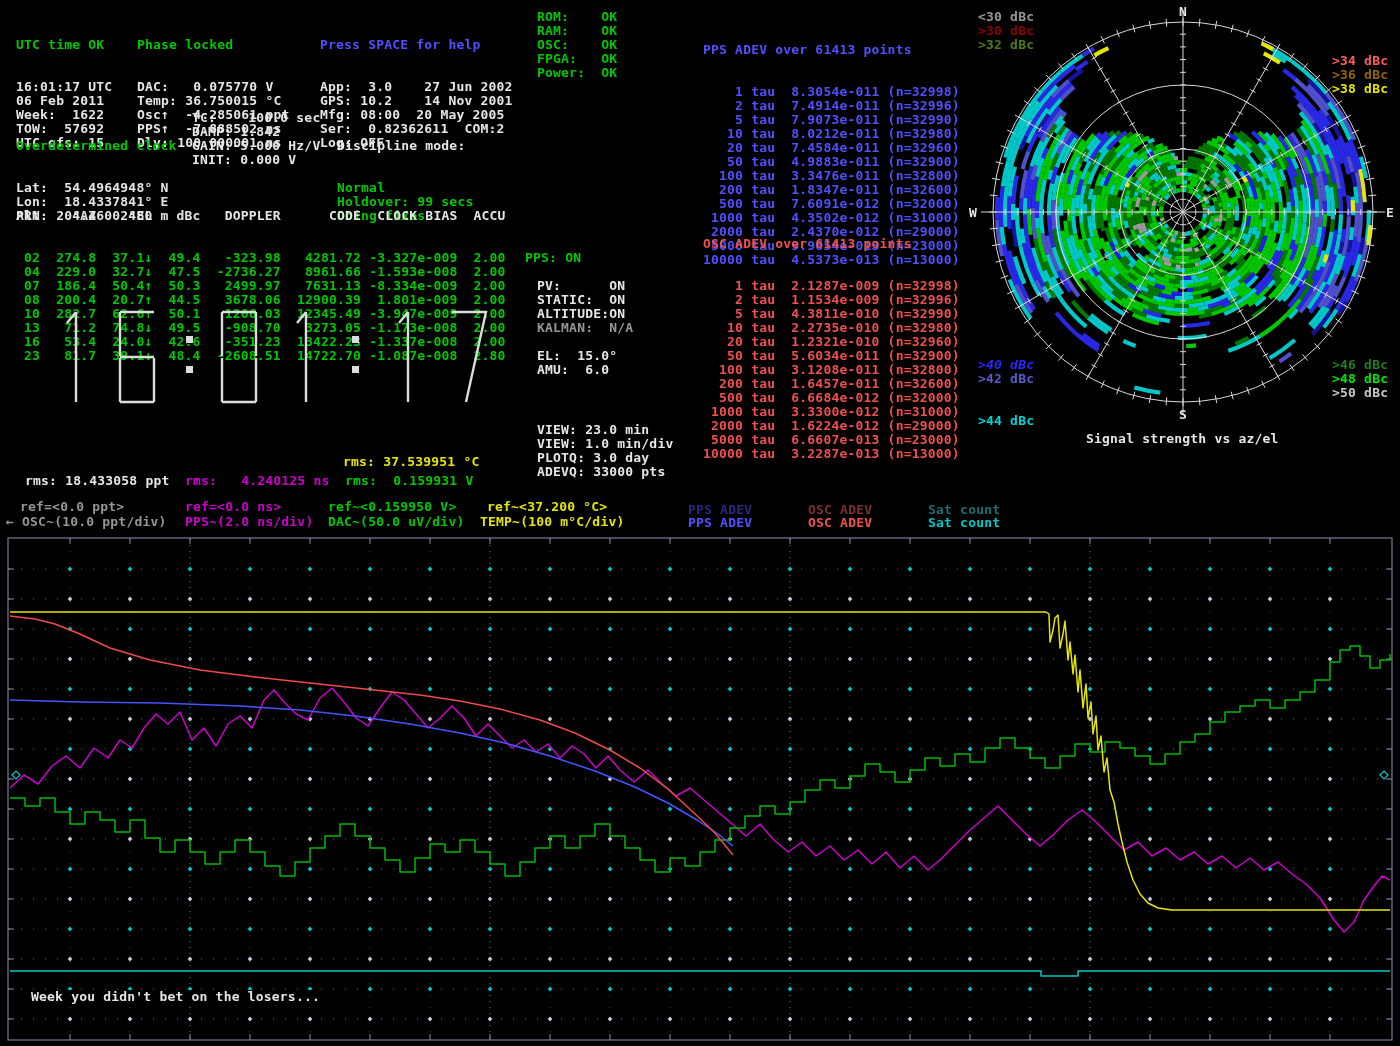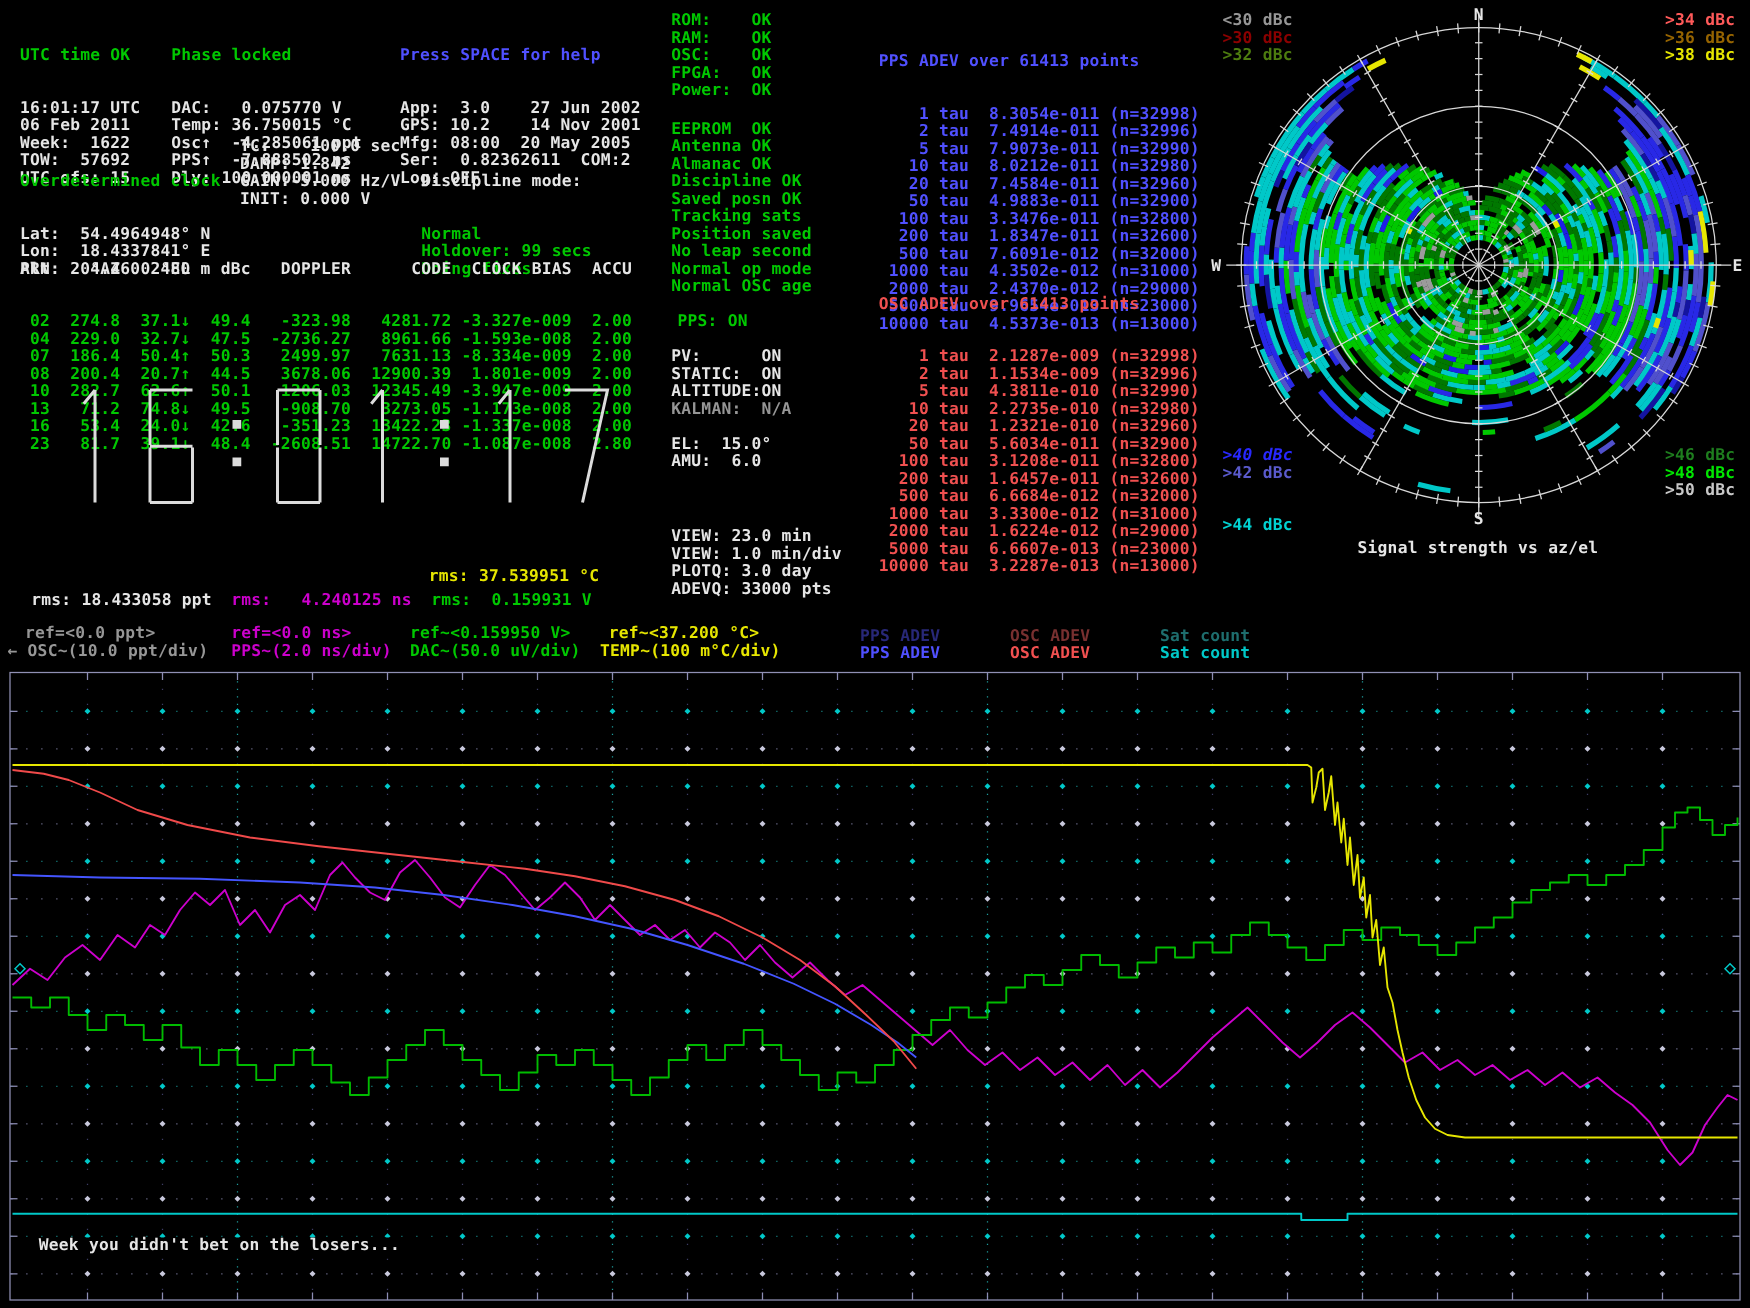--- a/index.html
+++ b/index.html
@@ -37,41 +37,40 @@
     <div class="c-green">Phase locked</div>
     <div class="c-white"><div>DAC:   0.075770 V</div><div>Temp: 36.750015 °C</div><div>Osc↑  -4.285061 ppt</div><div>PPS↑  -7.888502 ns</div><div>Dly: 100.000001 ns</div></div>
   </div>
 
   <div class="abs" style="left:320px;top:10px">
     <div class="c-blue">Press SPACE for help</div>
     <div class="c-white"><div>App:  3.0    27 Jun 2002</div><div>GPS: 10.2    14 Nov 2001</div><div>Mfg: 08:00  20 May 2005</div><div>Ser:  0.82362611  COM:2</div><div>Log: OFF</div></div>
   </div>
 
   <div class="abs c-green" style="left:537px;top:10px"><div>ROM:    OK</div><div>RAM:    OK</div><div>OSC:    OK</div><div>FPGA:   OK</div><div>Power:  OK</div></div>
-  <div class="abs c-green" style="left:537px;top:97px"><div>EEPROM  OK</div><div>Antenna OK</div><div>Almanac OK</div><div>Discipline OK</div><div>Saved posn OK</div><div>Tracking sats</div><div>Position saved</div><div>No leap second</div><div>Normal op mode</div><div>Normal OSC age</div></div>
 
   <div class="abs" style="left:16px;top:111px">
     <div class="c-green">Overdetermined clock</div>
     <div class="c-white"><div>Lat:  54.4964948° N</div><div>Lon:  18.4337841° E</div><div>Alt: 204.46002480 m</div></div>
   </div>
 
   <div class="abs c-white" style="left:192px;top:111px"><div>TC:    100.0 sec</div><div>DAMP: 1.842</div><div>GAIN:-5.000 Hz/V</div><div>INIT: 0.000 V</div></div>
 
   <div class="abs" style="left:337px;top:111px">
     <div class="c-white">Discipline mode:</div>
     <div class="c-green"><div>Normal</div><div>Holdover: 99 secs</div><div>Doing fixes</div></div>
   </div>
 
   
   <div class="abs" style="left:16px;top:181px">
     <div class="c-white">PRN    °AZ    °EL   dBc   DOPPLER      CODE  CLOCK BIAS  ACCU</div>
     <div class="c-green"><div> 02  274.8  37.1↓  49.4   -323.98   4281.72 -3.327e-009  2.00</div><div> 04  229.0  32.7↓  47.5  -2736.27   8961.66 -1.593e-008  2.00</div><div> 07  186.4  50.4↑  50.3   2499.97   7631.13 -8.334e-009  2.00</div><div> 08  200.4  20.7↑  44.5   3678.06  12900.39  1.801e-009  2.00</div><div> 10  282.7  62.6↑  50.1   1206.03  12345.49 -3.947e-009  2.00</div><div> 13   71.2  74.8↓  49.5   -908.70   3273.05 -1.173e-008  2.00</div><div> 16   53.4  24.0↓  42.6   -351.23  13422.23 -1.337e-008  2.00</div><div> 23   81.7  39.1↓  48.4  -2608.51  14722.70 -1.087e-008  2.80</div></div>
   </div>
 
-  <div class="abs c-green" style="left:542px;top:251px">PPS: ON</div>
+  <div class="abs c-green" style="left:525px;top:251px">PPS: ON</div>
   <div class="abs c-white" style="left:537px;top:279px"><div>PV:      ON</div><div>STATIC:  ON</div><div>ALTITUDE:ON</div></div>
   <div class="abs c-gray" style="left:537px;top:321px">KALMAN:  N/A</div>
   <div class="abs c-white" style="left:537px;top:349px"><div>EL:  15.0°</div><div>AMU:  6.0</div></div>
   <div class="abs c-white" style="left:537px;top:423px"><div>VIEW: 23.0 min</div><div>VIEW: 1.0 min/div</div><div>PLOTQ: 3.0 day</div><div>ADEVQ: 33000 pts</div></div>
 
   
   <svg id="clock-svg" style="left:22px;top:302px" width="500" height="110" viewBox="0 0 500 110">
       <g transform="translate(32,8)" stroke="#dcdcdc" stroke-width="2.4" fill="none">
         <path d="M22 2 V92 M13 13 L22 2"></path>
       </g>
@@ -1479,21 +1478,21 @@
       <line x1="1134.8596576109312" y1="32.3377963102333" x2="1132.7891052501109" y2="24.610389699920745" stroke="#d8d8d8" stroke-width="1"></line>
       <line x1="1150.7014389539509" y1="28.82575793972933" x2="1149.3122535326154" y2="20.947295915631656" stroke="#d8d8d8" stroke-width="1"></line>
       <line x1="1166.7890318489356" y1="26.70778615493532" x2="1166.0917859069543" y2="18.738228570201358" stroke="#d8d8d8" stroke-width="1"></line>
       <text x="1183" y="16" text-anchor="middle" fill="#e6e6e6">N</text>
       <text x="1386" y="217" fill="#e6e6e6">E</text>
       <text x="1183" y="419" text-anchor="middle" fill="#e6e6e6">S</text>
       <text x="969" y="217" fill="#e6e6e6">W</text>
     </svg>
 
   <div class="abs" style="left:978px;top:10px"><div style="color: rgb(150, 150, 150);">&lt;30 dBc</div><div style="color: rgb(140, 0, 0);">&gt;30 dBc</div><div style="color: #4d7c0f;">&gt;32 dBc</div></div>
-  <div class="abs" style="left:1332px;top:10px"><div style="color: rgb(255, 90, 90);">&gt;34 dBc</div><div style="color: rgb(150, 100, 0);">&gt;36 dBc</div><div style="color: rgb(230, 230, 0);">&gt;38 dBc</div></div>
+  <div class="abs" style="left:1332px;top:10px"><div style="color: rgb(255, 90, 90); margin-top: 44px;">&gt;34 dBc</div><div style="color: rgb(150, 100, 0);">&gt;36 dBc</div><div style="color: rgb(230, 230, 0);">&gt;38 dBc</div></div>
   <div class="abs" style="left:978px;top:358px"><div style="color: rgb(40, 40, 255); font-style: italic;">&gt;40 dBc</div><div style="color: rgb(90, 90, 204);">&gt;42 dBc</div><div style="color: rgb(0, 210, 210); margin-top: 28px;">&gt;44 dBc</div></div>
   <div class="abs" style="left:1332px;top:358px"><div style="color: rgb(30, 125, 30);">&gt;46 dBc</div><div style="color: rgb(0, 230, 0);">&gt;48 dBc</div><div style="color: rgb(200, 200, 200);">&gt;50 dBc</div></div>
 
   <div class="abs c-white" style="left:1086px;top:432px">Signal strength vs az/el</div>
 
   
   <div class="abs c-yel" style="left:343px;top:455px">rms: 37.539951 °C</div>
   <div class="abs c-white" style="left:25px;top:474px">rms: 18.433058 ppt</div>
   <div class="abs c-mag" style="left:185px;top:474px">rms:   4.240125 ns</div>
   <div class="abs c-green" style="left:345px;top:474px">rms:  0.159931 V</div>

